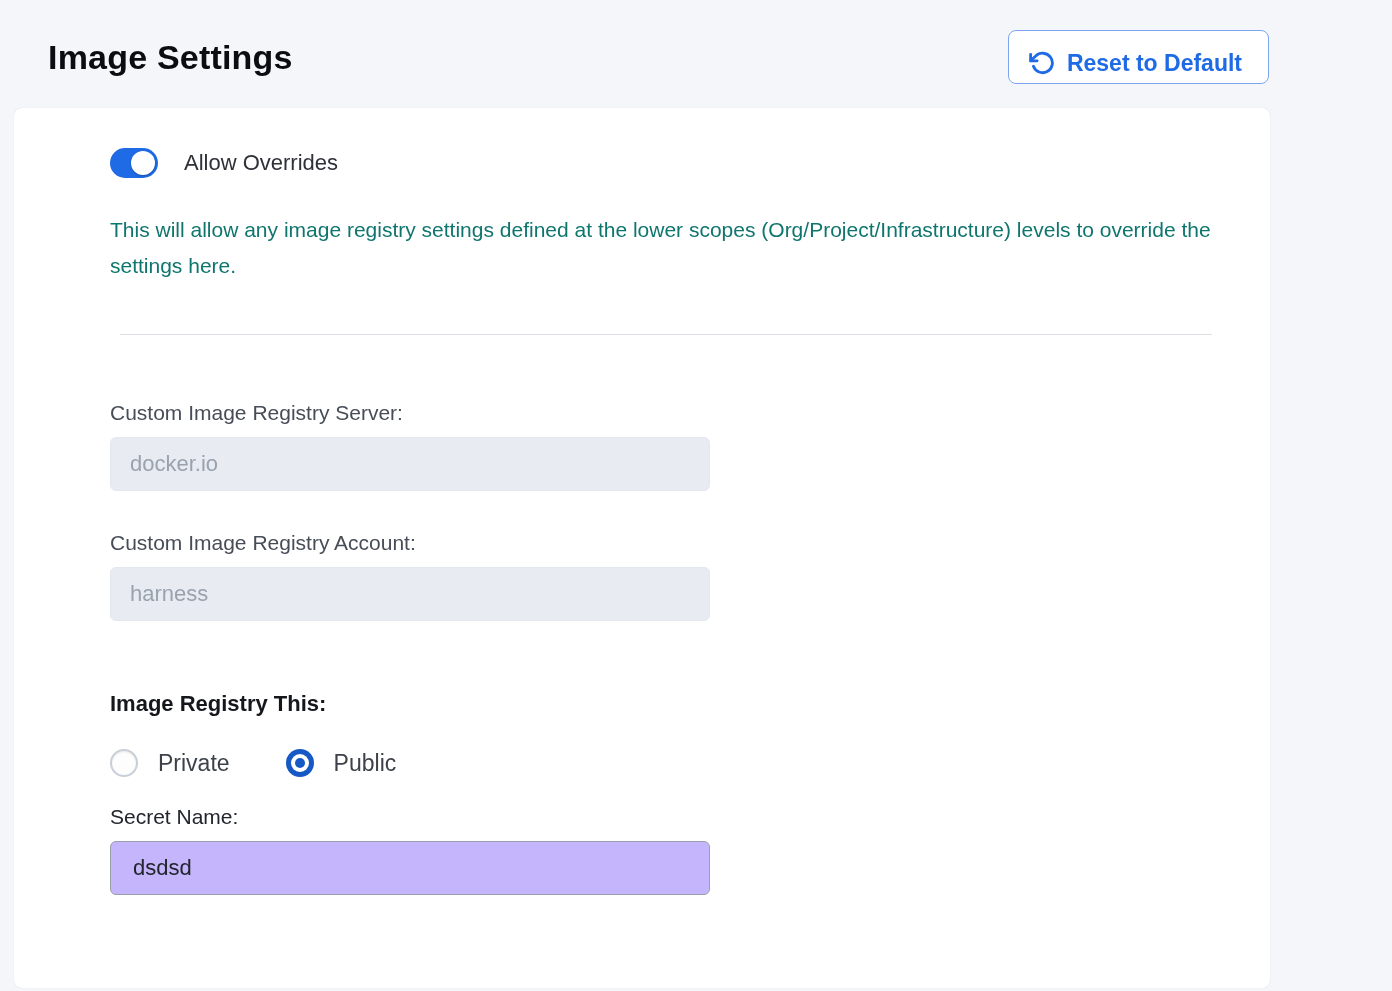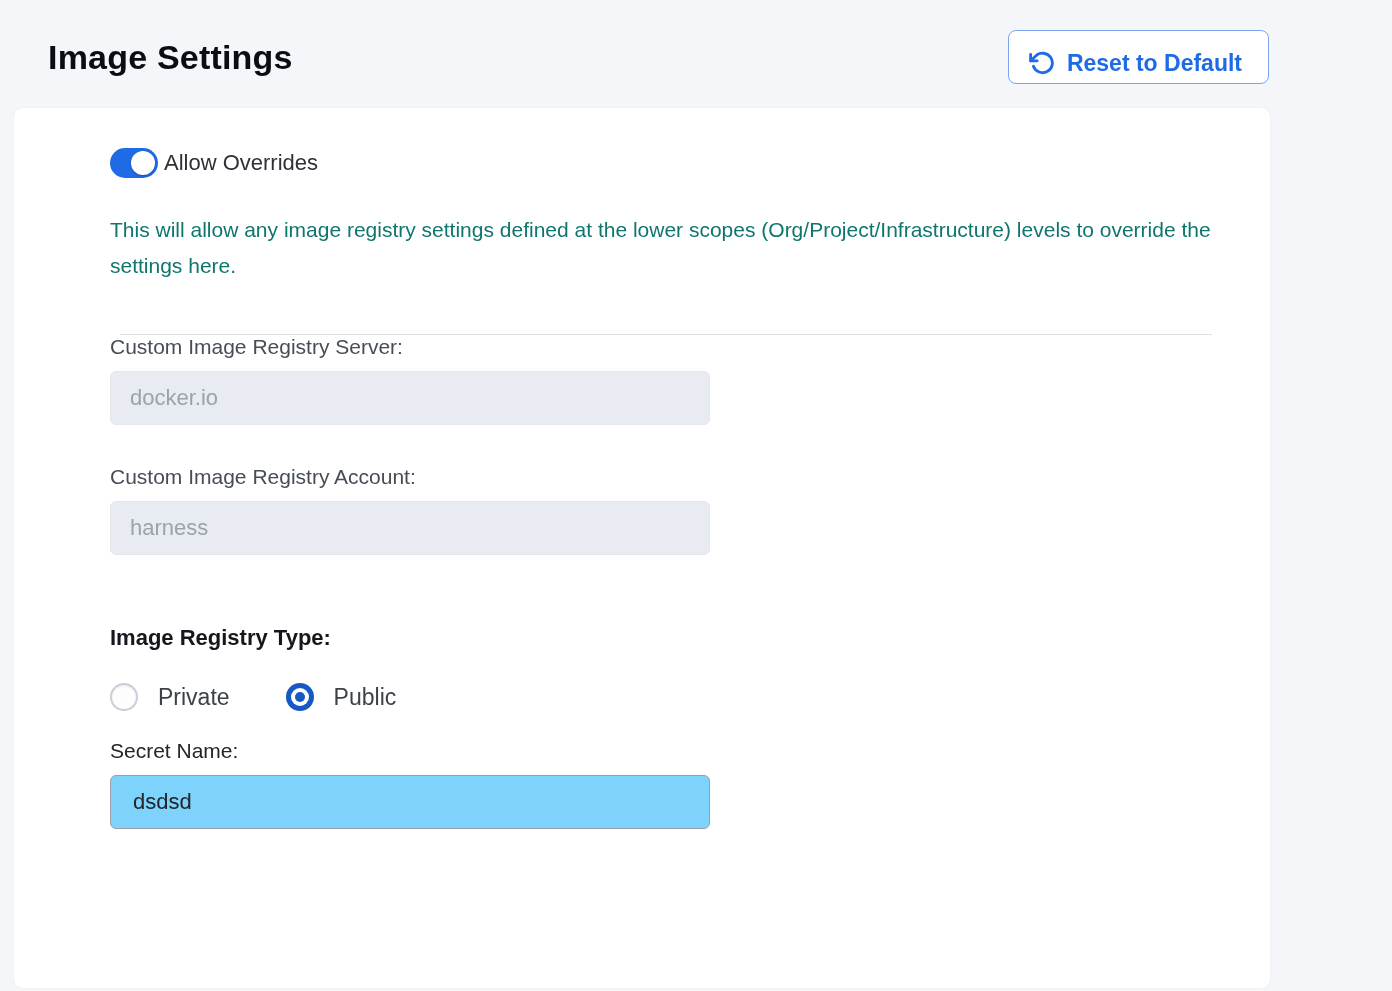--- a/index.html
+++ b/index.html
@@ -49,21 +49,21 @@
     margin: 24px 122px 0 14px;
     height: 880px;
     padding: 40px 58px 0 96px;
     box-shadow: 0 0 1px rgba(20, 30, 50, 0.18);
   }
 
   
   .toggle-row {
     display: flex;
     align-items: center;
-    gap: 6px;
+    gap: 26px;
   }
   .toggle {
     width: 48px;
     height: 30px;
     border-radius: 15px;
     background: #1f6ae5;
     position: relative;
     display: inline-block;
     cursor: pointer;
     flex: 0 0 auto;
@@ -120,26 +120,26 @@
     padding: 0 22px;
     outline: none;
   }
   .text-input.disabled {
     background: #e8ecf2;
     border: 1px solid #e3e7ee;
     color: #9aa2ae;
     padding-left: 19px;
   }
   .text-input.enabled {
-    background: #7dd3fc;
+    background: #c4b5fd;
     border: 1px solid #9aa0a9;
     color: #22252b;
   }
 
-  .mt-registry-server { }
+  .mt-registry-server { margin-top: 66px; }
   .mt-registry-account { margin-top: 40px; }
   .mt-registry-type { margin-top: 70px; }
   .mt-secret { margin-top: 28px; }
 
   
   .radio-row {
     display: flex;
     align-items: center;
     gap: 56px;
     margin-top: 32px;
@@ -218,21 +218,21 @@
     <label class="field-label">Custom Image Registry Server:</label>
     <input type="text" class="text-input disabled" disabled="" value="docker.io" style="">
   </div>
 
   <div class="field mt-registry-account">
     <label class="field-label">Custom Image Registry Account:</label>
     <input type="text" class="text-input disabled" disabled="" value="harness" style="">
   </div>
 
   <div class="field mt-registry-type">
-    <label class="field-label bold">Image Registry Type:</label>
+    <label class="field-label bold">Image Registry This:</label>
     <div class="radio-row">
       <label class="radio-option">
         <span class="radio unselected"></span>
         <span class="radio-text">Private</span>
       </label>
       <label class="radio-option">
         <span class="radio selected"></span>
         <span class="radio-text">Public</span>
       </label>
     </div>

